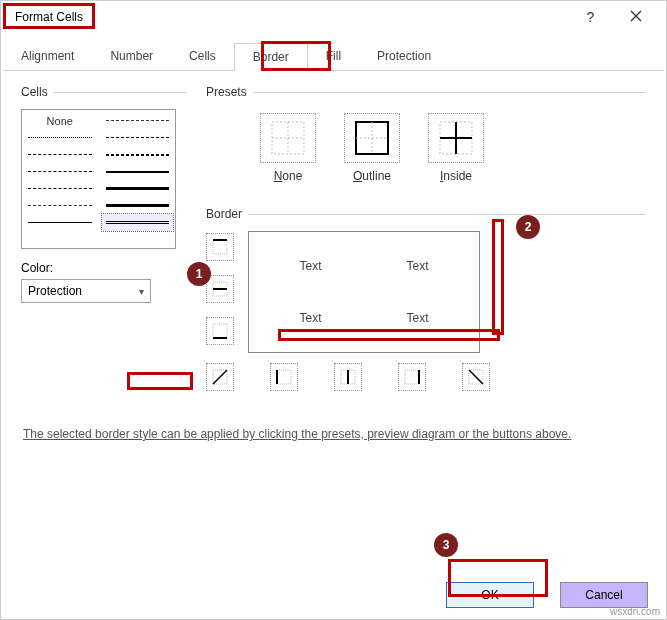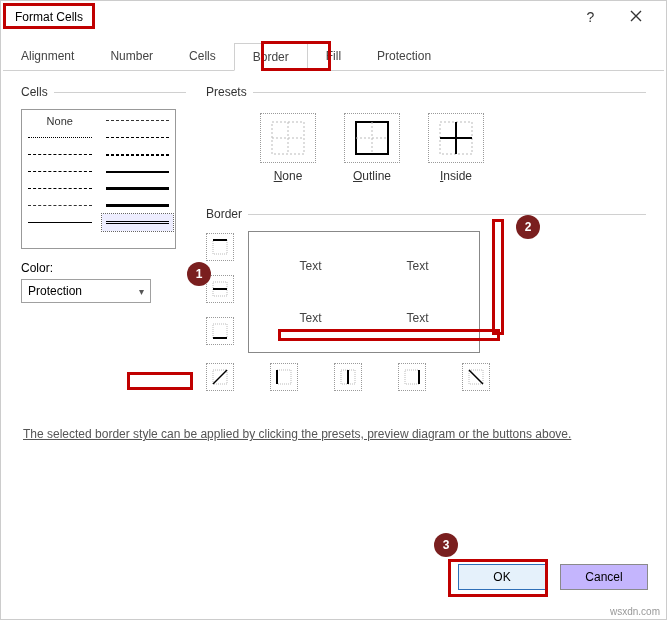--- a/index.html
+++ b/index.html
@@ -51,21 +51,21 @@
     .edge-btn { width:28px; height:28px; border: 1px dotted #9a9a9a; display:flex; align-items:center; justify-content:center; background:#fff; }
     .edge-btn svg { width:18px; height:18px; }
     .preview { margin-left: 42px; border: 1px solid #888; width: 232px; height: 122px; position: relative; }
     .preview .grid { position:absolute; inset:8px; display:grid; grid-template-columns: 1fr 1fr; grid-template-rows: 1fr 1fr; }
     .preview .cell { display:flex; align-items:center; justify-content:center; color:#444; }
     .marker1 { position:absolute; border:3px solid #c00000; width: 66px; height: 18px; left: 126px; top: 371px; pointer-events:none; }
     .marker2a { position:absolute; border:3px solid #c00000; width: 12px; height: 116px; left: 491px; top: 218px; pointer-events:none; }
     .marker2b { position:absolute; border:3px solid #c00000; width: 222px; height: 12px; left: 277px; top: 328px; pointer-events:none; }
     .badge { position:absolute; width:24px; height:24px; border-radius:50%; background:#7a1f1f; color:#fff; display:flex; align-items:center; justify-content:center; font-weight:bold; font-size:12px; pointer-events:none; }
     .hint { color: #555; margin: 22px 2px 0 2px; font-size: 12px; text-decoration: underline; }
-    .btnbar { position:absolute; right: 18px; bottom: 29px; display:flex; gap: 14px; }
+    .btnbar { position:absolute; right: 18px; bottom: 11px; display:flex; gap: 26px; }
     .btn { width: 88px; height: 26px; border: 1px solid #8a8a8a; background:#c4b5fd; display:flex; align-items:center; justify-content:center; }
     .btn.primary { background:#e5f1fb; border-color:#2e6fb7; }
     .ok-highlight { position: absolute; border: 3px solid #c00000; right: 118px; bottom: 22px; width: 100px; height: 38px; pointer-events:none; }
     .watermark { position:absolute; right: 6px; bottom: 2px; font-size: 10px; color:#999; }
     .diagrow { display:flex; gap: 36px; margin-left: 0; margin-top: 10px; }
   </style>
 </head>
 <body>
 
 <div class="dialog">

